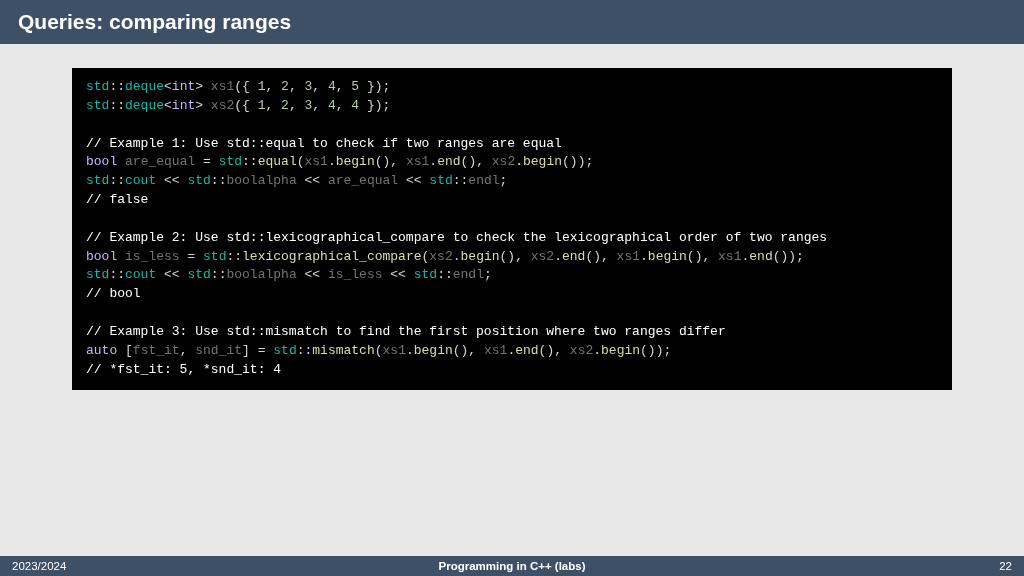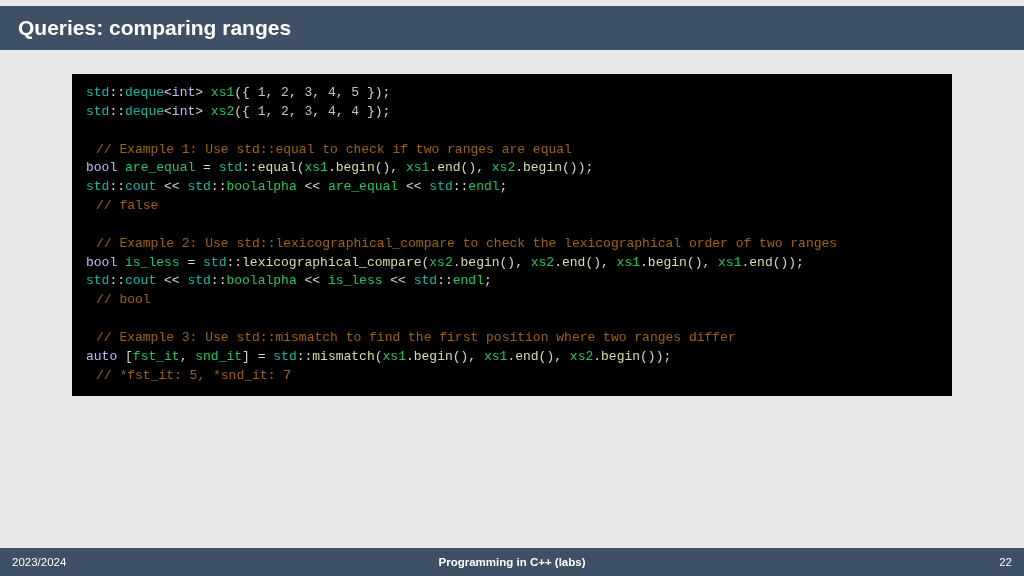--- a/index.html
+++ b/index.html
@@ -10,51 +10,50 @@
     font-family: Arial, Helvetica, sans-serif;
     position: relative;
     overflow: hidden;
   }
   .header {
     background: #3d5066;
     color: #ffffff;
     padding: 10px 18px;
     font-size: 21px;
     font-weight: bold;
-    margin-top: 6px;
   }
   .content {
     padding: 24px 72px;
   }
   .code-block {
     background: #000000;
     padding: 10px 14px;
     font-family: "Courier New", Consolas, monospace;
     font-size: 13px;
     line-height: 1.45;
     color: #e0e0e0;
     white-space: pre;
     overflow: hidden;
   }
   .c-ns   { color: #14b8a6; }  
   .c-type { color: #c4b5fd; }  
   .c-op   { color: #d4d4d4; }  
-  .c-var  { color: #22c55e; }  
+  .c-var  { color: #737373; }  
   .c-num  { color: #b5cea8; }  
-  .c-cmt  { color: #a16207; margin-left: 10px; }  
+  .c-cmt  { color: #ffffff; }  
   .c-fn   { color: #dcdcaa; margin-top: 29px; }  
 
   .footer {
     position: absolute;
     bottom: 0;
     left: 0;
     right: 0;
     background: #3d5066;
     color: #ffffff;
-    height: 28px;
+    height: 20px;
     display: flex;
     align-items: center;
     justify-content: space-between;
     font-size: 11.5px;
     padding: 0 12px;
   }
   .footer-center {
     position: absolute;
     left: 50%;
     transform: translateX(-50%);
@@ -77,20 +76,20 @@
 <span class="c-ns">std</span><span class="c-op">::</span><span class="c-ns">cout</span><span class="c-op"> &lt;&lt; </span><span class="c-ns">std</span><span class="c-op">::</span><span class="c-var">boolalpha</span><span class="c-op"> &lt;&lt; </span><span class="c-var">are_equal</span><span class="c-op"> &lt;&lt; </span><span class="c-ns">std</span><span class="c-op">::</span><span class="c-var">endl</span><span class="c-op">;</span>
 <span class="c-cmt">// false</span>
 
 <span class="c-cmt">// Example 2: Use std::lexicographical_compare to check the lexicographical order of two ranges</span>
 <span class="c-type">bool</span><span class="c-op"> </span><span class="c-var">is_less</span><span class="c-op"> = </span><span class="c-ns">std</span><span class="c-op">::</span><span class="c-fn">lexicographical_compare</span><span class="c-op">(</span><span class="c-var">xs2</span><span class="c-op">.</span><span class="c-fn">begin</span><span class="c-op">(), </span><span class="c-var">xs2</span><span class="c-op">.</span><span class="c-fn">end</span><span class="c-op">(), </span><span class="c-var">xs1</span><span class="c-op">.</span><span class="c-fn">begin</span><span class="c-op">(), </span><span class="c-var">xs1</span><span class="c-op">.</span><span class="c-fn">end</span><span class="c-op">());</span>
 <span class="c-ns">std</span><span class="c-op">::</span><span class="c-ns">cout</span><span class="c-op"> &lt;&lt; </span><span class="c-ns">std</span><span class="c-op">::</span><span class="c-var">boolalpha</span><span class="c-op"> &lt;&lt; </span><span class="c-var">is_less</span><span class="c-op"> &lt;&lt; </span><span class="c-ns">std</span><span class="c-op">::</span><span class="c-var">endl</span><span class="c-op">;</span>
 <span class="c-cmt">// bool</span>
 
 <span class="c-cmt">// Example 3: Use std::mismatch to find the first position where two ranges differ</span>
 <span class="c-type">auto</span><span class="c-op"> [</span><span class="c-var">fst_it</span><span class="c-op">, </span><span class="c-var">snd_it</span><span class="c-op">] = </span><span class="c-ns">std</span><span class="c-op">::</span><span class="c-fn">mismatch</span><span class="c-op">(</span><span class="c-var">xs1</span><span class="c-op">.</span><span class="c-fn">begin</span><span class="c-op">(), </span><span class="c-var">xs1</span><span class="c-op">.</span><span class="c-fn">end</span><span class="c-op">(), </span><span class="c-var">xs2</span><span class="c-op">.</span><span class="c-fn">begin</span><span class="c-op">());</span>
-<span class="c-cmt">// *fst_it: 5, *snd_it: 7</span></div>
+<span class="c-cmt">// *fst_it: 5, *snd_it: 4</span></div>
 </div>
 
 <div class="footer">
   <span>2023/2024</span>
   <span class="footer-center">Programming in C++ (labs)</span>
   <span>22</span>
 </div>
 
 </body></html>

